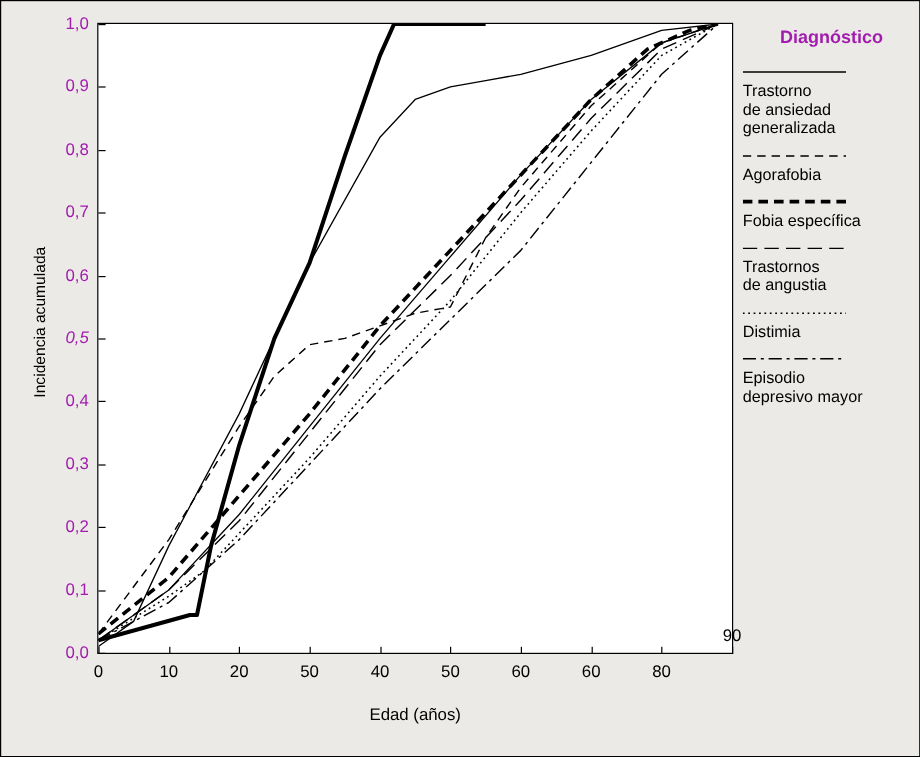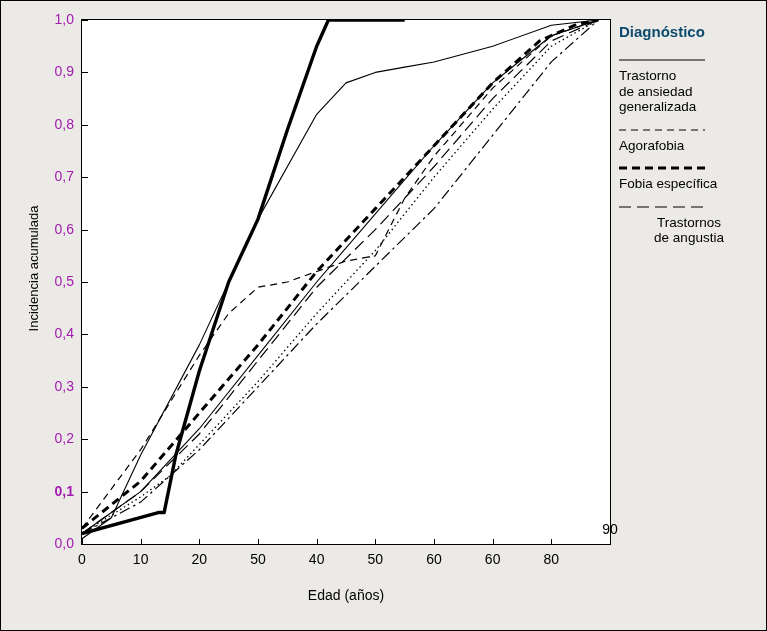--- a/index.html
+++ b/index.html
@@ -44,22 +44,23 @@
   .tick-y{
     position:absolute;font-size:14px;color:#a21caf;
     text-align:right;width:40px;
   }
   #legend{
     position:absolute;
     left:618px;top:22px;
     width:140px;
   }
   #legend-title{
-    font-size:15px;font-weight:bold;color:#0c4a6e;
+    font-size:15px;font-weight:bold;color:#a21caf;
     margin-bottom:14px;
+    margin-left:31px;
   }
   .legend-entry{margin-bottom:9px;}
   .legend-key{
     width:86px;height:12px;
     position:relative;
     margin-bottom:2px;
   }
   .legend-key svg{display:block;}
   .legend-label{
     font-size:13.5px;color:#000;line-height:1.15;
@@ -107,29 +108,29 @@
       <div class="tick-x" style="left: 476.667px; top: 550px;">60</div>
       <div style="position: absolute; width: 1px; height: 6px; background: rgb(0, 0, 0); left: 491.667px; top: 538px;"></div>
       <div class="tick-x" style="left: 535.333px; top: 550px;">80</div>
       <div style="position: absolute; width: 1px; height: 6px; background: rgb(0, 0, 0); left: 550.333px; top: 538px;"></div>
       <div class="tick-x" style="left: 594px; top: 520px;">90</div>
       <div style="position: absolute; width: 1px; height: 6px; background: rgb(0, 0, 0); left: 609px; top: 538px;"></div>
     </div>
   <div id="yticks">
       <div class="tick-y" style="left: 33px; top: 534px;">0,0</div>
       <div style="position: absolute; height: 1px; width: 6px; background: rgb(0, 0, 0); left: 81px; top: 543px;"></div>
-      <div class="tick-y" style="left: 33px; top: 481.6px; font-weight: bold;">0,1</div>
+      <div class="tick-y" style="left: 33px; top: 481.6px;">0,1</div>
       <div style="position: absolute; height: 1px; width: 6px; background: rgb(0, 0, 0); left: 81px; top: 490.6px;"></div>
       <div class="tick-y" style="left: 33px; top: 429.2px;">0,2</div>
       <div style="position: absolute; height: 1px; width: 6px; background: rgb(0, 0, 0); left: 81px; top: 438.2px;"></div>
       <div class="tick-y" style="left: 33px; top: 376.8px;">0,3</div>
       <div style="position: absolute; height: 1px; width: 6px; background: rgb(0, 0, 0); left: 81px; top: 385.8px;"></div>
       <div class="tick-y" style="left: 33px; top: 324.4px;">0,4</div>
       <div style="position: absolute; height: 1px; width: 6px; background: rgb(0, 0, 0); left: 81px; top: 333.4px;"></div>
-      <div class="tick-y" style="left: 33px; top: 272px;">0,5</div>
+      <div class="tick-y" style="left: 33px; top: 272px; font-style: italic;">0,5</div>
       <div style="position: absolute; height: 1px; width: 6px; background: rgb(0, 0, 0); left: 81px; top: 281px;"></div>
       <div class="tick-y" style="left: 33px; top: 219.6px;">0,6</div>
       <div style="position: absolute; height: 1px; width: 6px; background: rgb(0, 0, 0); left: 81px; top: 228.6px;"></div>
       <div class="tick-y" style="left: 33px; top: 167.2px;">0,7</div>
       <div style="position: absolute; height: 1px; width: 6px; background: rgb(0, 0, 0); left: 81px; top: 176.2px;"></div>
       <div class="tick-y" style="left: 33px; top: 114.8px;">0,8</div>
       <div style="position: absolute; height: 1px; width: 6px; background: rgb(0, 0, 0); left: 81px; top: 123.8px;"></div>
       <div class="tick-y" style="left: 33px; top: 62.4px;">0,9</div>
       <div style="position: absolute; height: 1px; width: 6px; background: rgb(0, 0, 0); left: 81px; top: 71.4px;"></div>
       <div class="tick-y" style="left: 33px; top: 10px;">1,0</div>
@@ -164,19 +165,36 @@
             </svg>
           </div>
           <div class="legend-label" style="white-space: pre-line;">Fobia específica</div>
         </div>
         <div class="legend-entry">
           <div class="legend-key">
             <svg width="86" height="12">
               <line x1="0" y1="6" x2="86" y2="6" stroke="#000" stroke-width="1.2" stroke-dasharray="12,6"></line>
             </svg>
           </div>
-          <div class="legend-label" style="white-space: pre-line; text-align: center;">Trastornos
+          <div class="legend-label" style="white-space: pre-line;">Trastornos
 de angustia</div>
+        </div>
+        <div class="legend-entry">
+          <div class="legend-key">
+            <svg width="86" height="12">
+              <line x1="0" y1="6" x2="86" y2="6" stroke="#000" stroke-width="1.3" stroke-dasharray="1.5,3"></line>
+            </svg>
+          </div>
+          <div class="legend-label" style="white-space: pre-line;">Distimia</div>
+        </div>
+        <div class="legend-entry">
+          <div class="legend-key">
+            <svg width="86" height="12">
+              <line x1="0" y1="6" x2="86" y2="6" stroke="#000" stroke-width="1.2" stroke-dasharray="11,4,2.5,4"></line>
+            </svg>
+          </div>
+          <div class="legend-label" style="white-space: pre-line;">Episodio
+depresivo mayor</div>
         </div>
       </div>
   </div>
 
 </div>
 
 </body></html>

